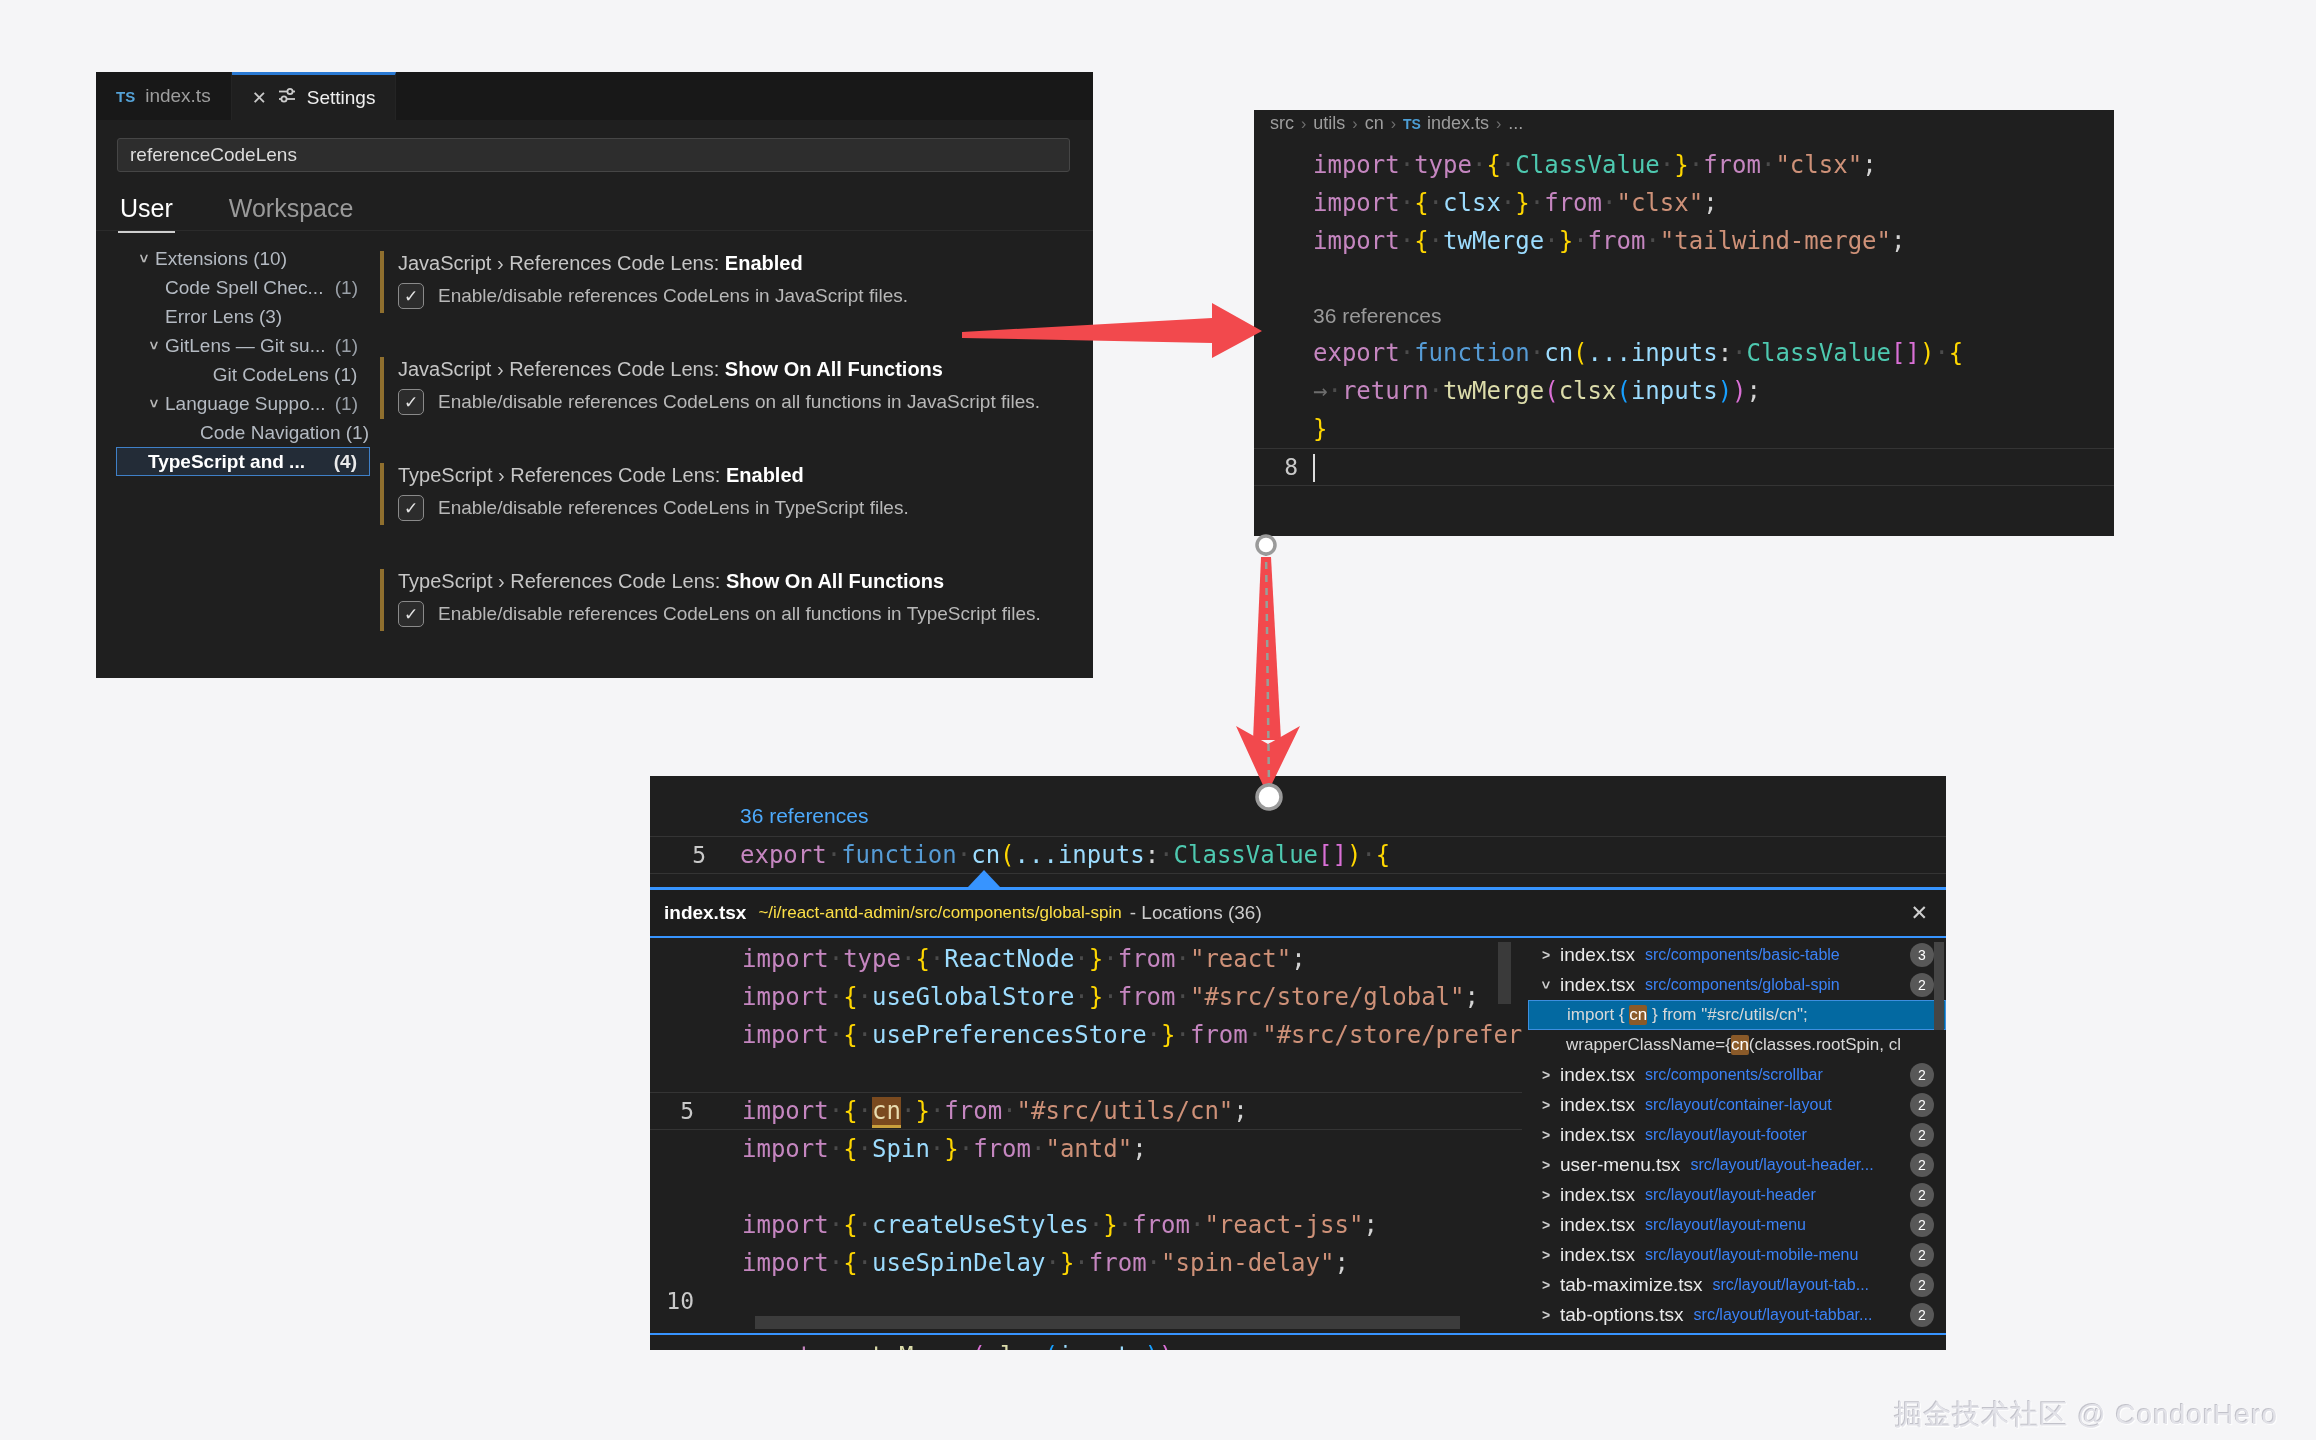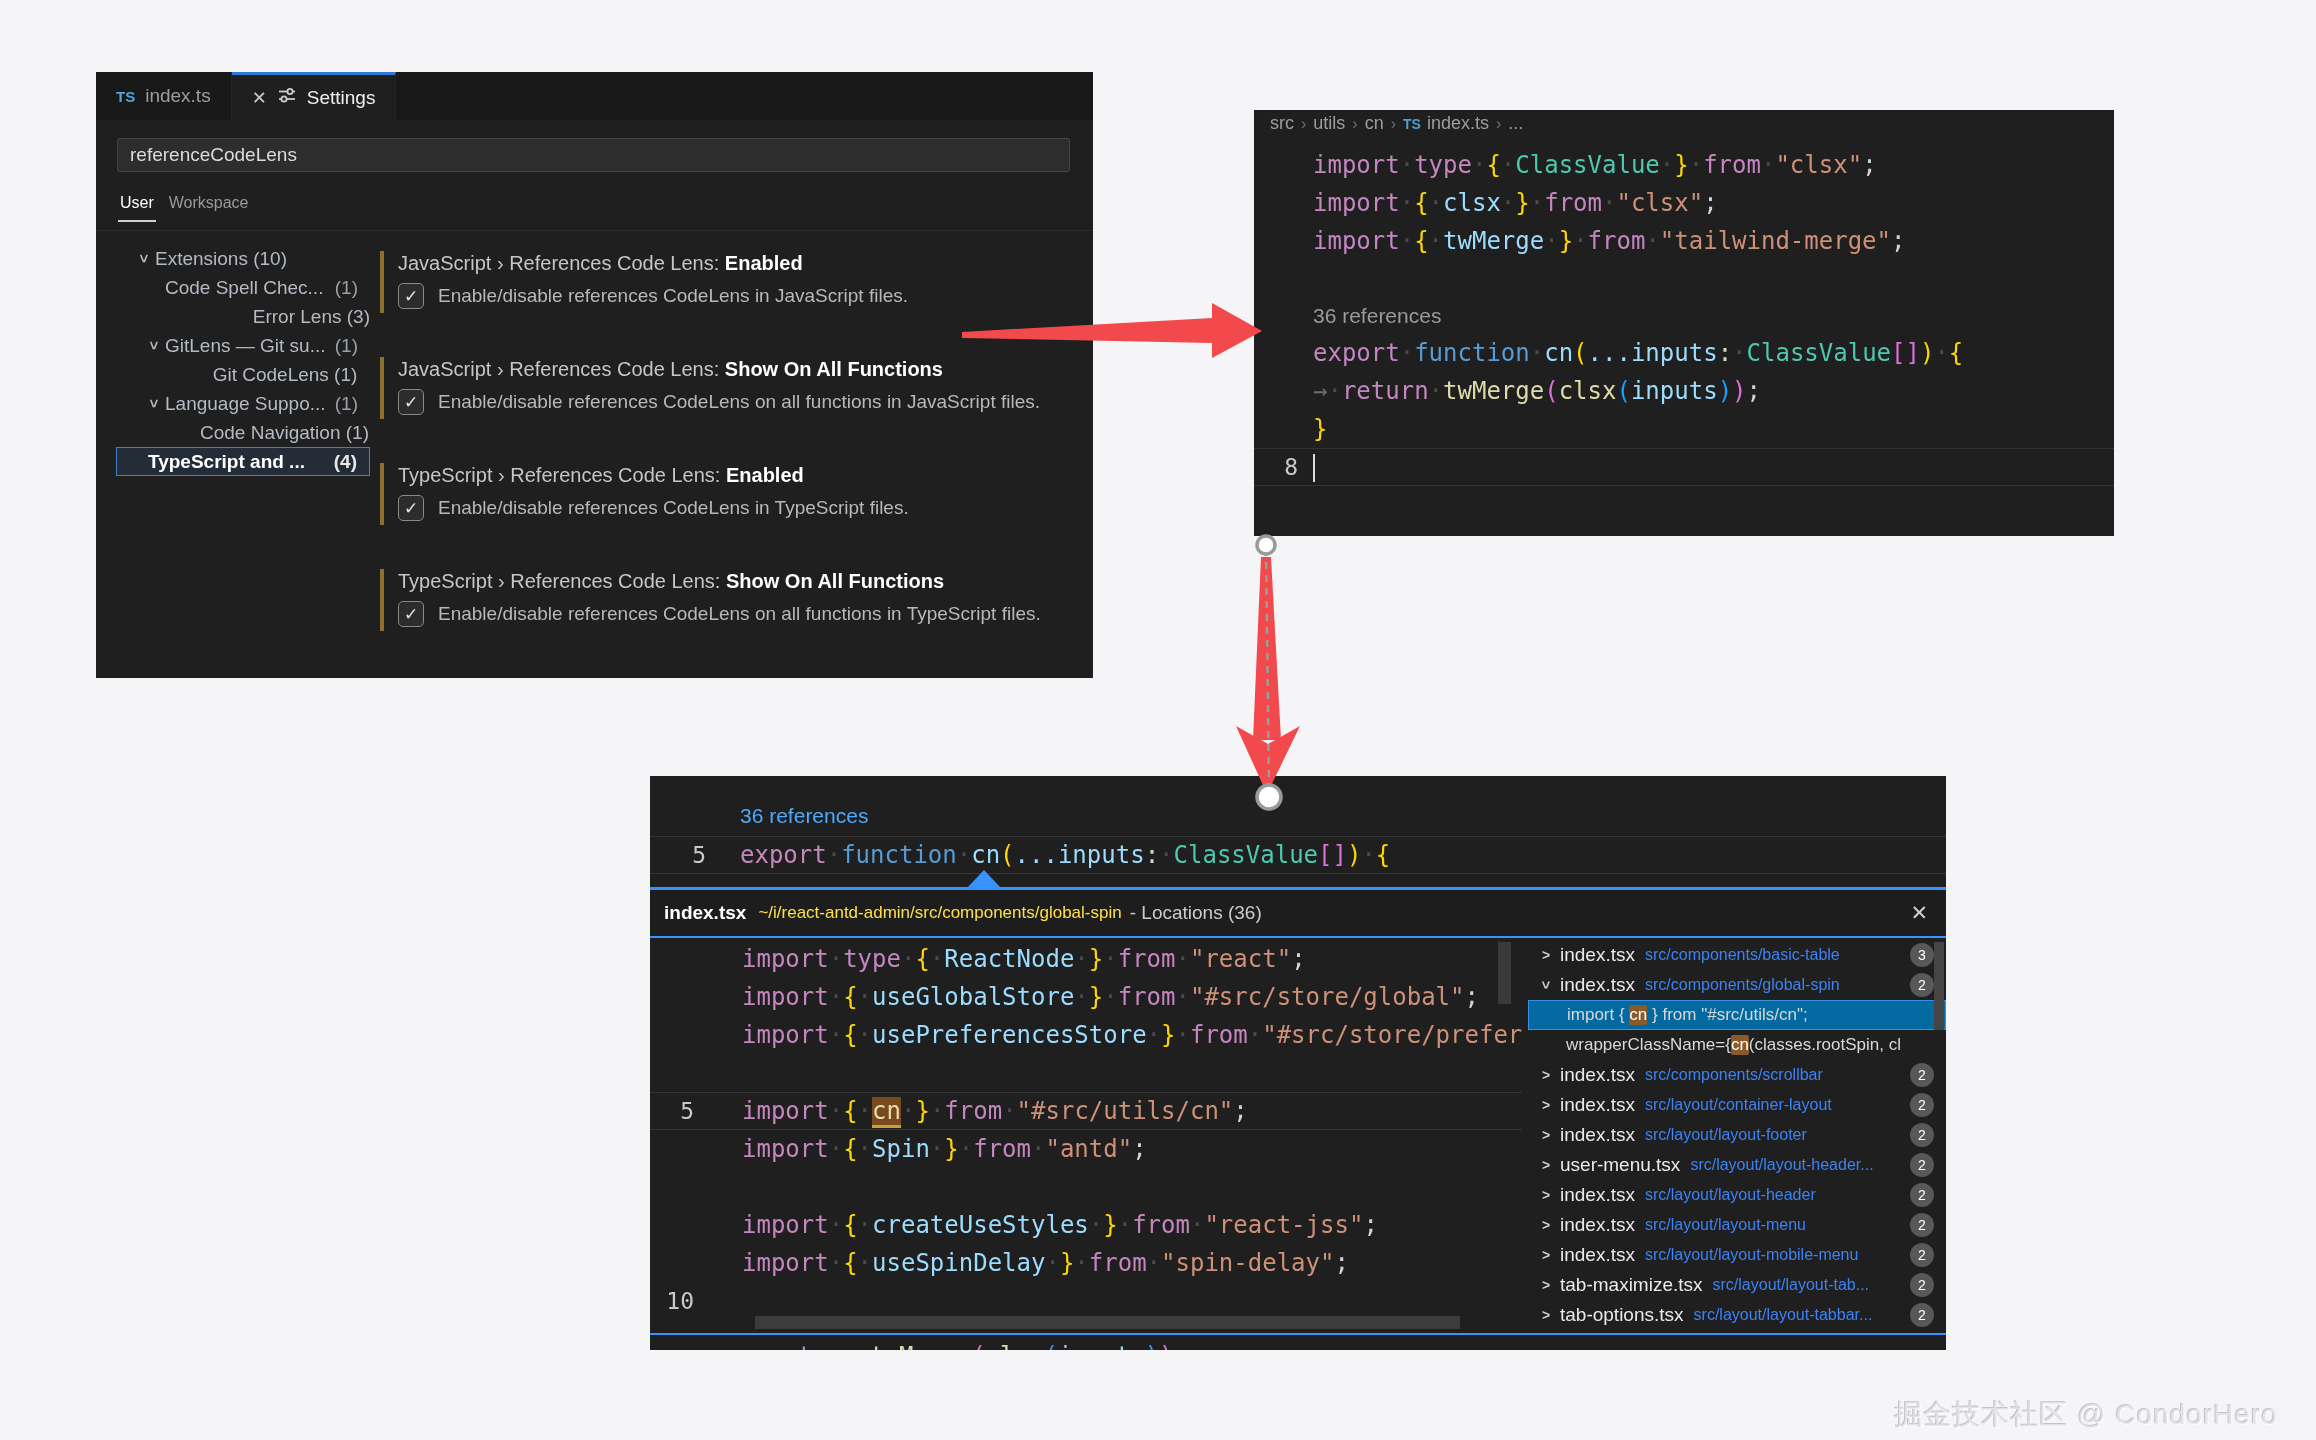--- a/index.html
+++ b/index.html
@@ -14,21 +14,21 @@
        color:#9d9d9d;background:#181818;border-right:1px solid #242424;box-sizing:border-box}
   .tab.active{background:#1f1f1f;color:#f0f0f0;border-top:3px solid #2a7ad4}
   .ts-badge{color:#55a3d8;font-weight:bold;font-size:15px}
   .tab-close{font-size:18px;color:#c8c8c8}
   .sliders-icon{display:inline-block}
   .searchbox{position:absolute;top:66px;left:21px;right:23px;height:34px;background:#2d2d2d;
              border:1px solid #464646;border-radius:3px;box-sizing:border-box}
   .searchbox input{width:100%;height:100%;background:transparent;border:none;outline:none;
              color:#dcdcdc;font-size:19px;padding:0 12px;box-sizing:border-box;
              font-family:"Liberation Sans",sans-serif}
-  .scope{position:absolute;top:122px;left:24px;display:flex;gap:15px;font-size:16px}
+  .scope{position:absolute;top:122px;left:24px;display:flex;gap:56px;font-size:25px}
   .scope-user{color:#ffffff;position:relative;padding-bottom:10px}
   .scope-user::after{content:"";position:absolute;left:-2px;right:-2px;bottom:0;height:2px;background:#cfcfcf}
   .scope-ws{color:#9a9a9a}
   .hsep{position:absolute;top:158px;left:0;right:0;height:1px;background:#2b2b2b}
   #toc{position:absolute;top:172px;left:20px;width:254px}
   .toc-row{height:29px;display:flex;align-items:center;font-size:19px;color:#b4bac2;
            box-sizing:border-box;white-space:nowrap}
   .toc-twisty{width:22px;color:#b8b8b8;font-size:15px;font-weight:bold;display:inline-block;
               transform:rotate(90deg);text-align:center;flex:0 0 22px}
   .toc-label{overflow:hidden;text-overflow:clip}
@@ -145,21 +145,21 @@
   <div class="hsep"></div>
   <div id="toc">
       <div class="toc-row" style="padding-left: 17px;">
         <span class="toc-twisty">&gt;</span>
         <span class="toc-label">Extensions (10)</span>
       </div>
       <div class="toc-row" style="padding-left: 49px;">
         <span class="toc-label">Code Spell Chec...</span>
         <span class="toc-count">(1)</span>
       </div>
-      <div class="toc-row" style="padding-left: 49px; justify-content: flex-end;">
+      <div class="toc-row" style="padding-left: 49px;">
         <span class="toc-label">Error Lens (3)</span>
       </div>
       <div class="toc-row" style="padding-left: 27px;">
         <span class="toc-twisty">&gt;</span>
         <span class="toc-label">GitLens — Git su...</span>
         <span class="toc-count">(1)</span>
       </div>
       <div class="toc-row" style="padding-left: 84px; justify-content: center;">
         <span class="toc-label">Git CodeLens (1)</span>
       </div>

